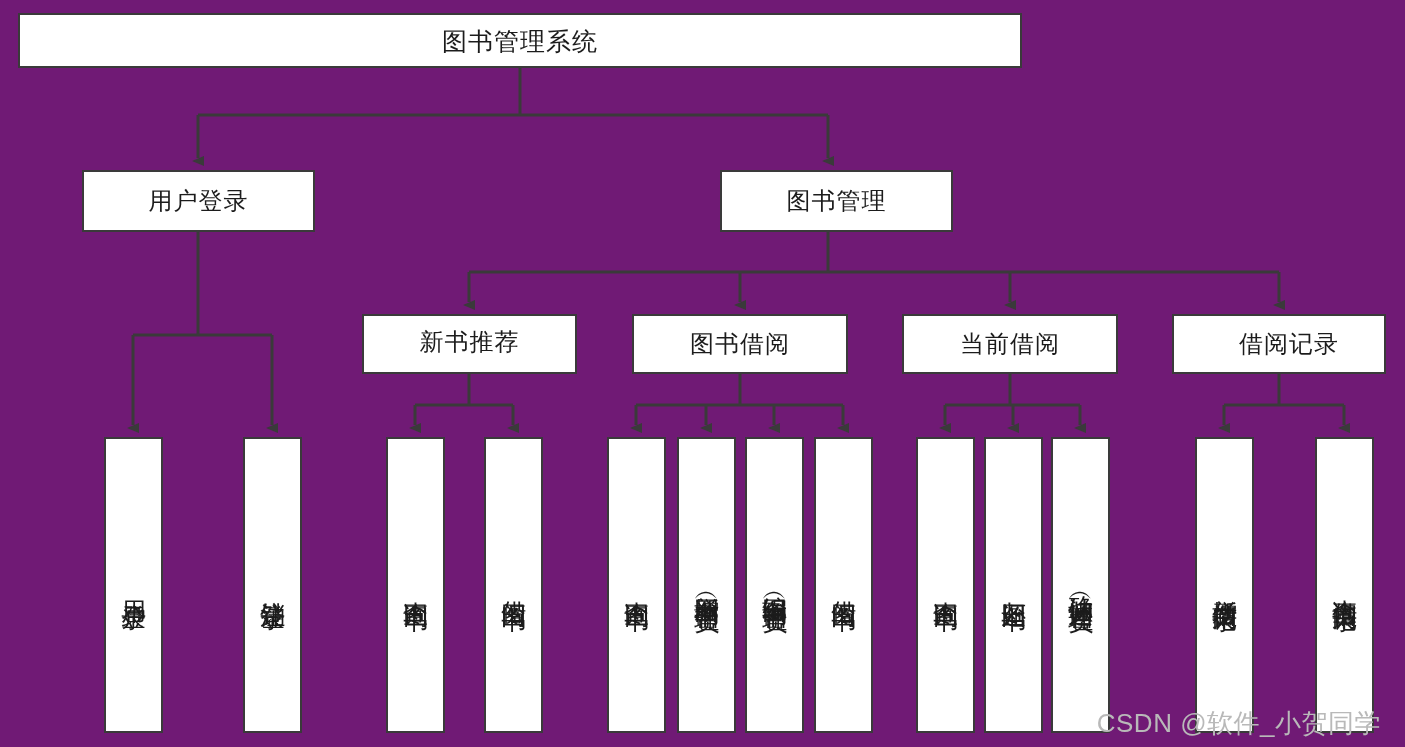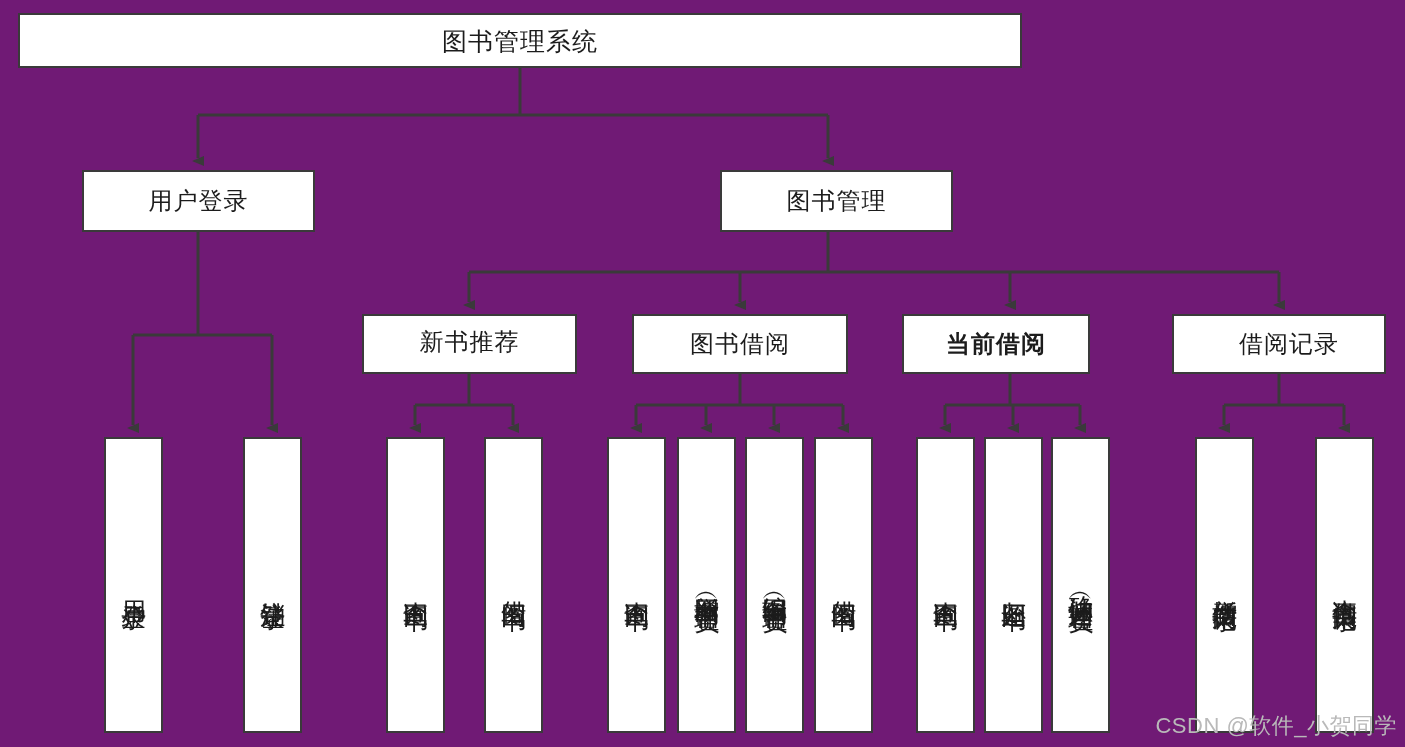--- a/index.html
+++ b/index.html
@@ -54,23 +54,23 @@
   .node.vert .label {
     writing-mode: vertical-rl;
     text-orientation: upright;
     display: block;
   }
   .node.root {
     font-size: 25px;
   }
   .watermark {
     position: absolute;
-    right: 8px;
+    right: 24px;
     bottom: 6px;
-    font-size: 22px;
+    font-size: 26px;
     color: #b9b9b9;
     letter-spacing: 0.5px;
     white-space: nowrap;
     font-family: "Liberation Sans", "DejaVu Sans", sans-serif;
   }
 </style>
 </head>
 <body>
 
 <div id="canvas">
@@ -136,21 +136,21 @@
   <div class="node horiz" style="left:712px; top:170px; width:233px; height:62px;margin-left:8px;">
     <span class="label">图书管理</span>
   </div>
 
   <div class="node horiz" style="left:362px; top:314px; width:215px; height:60px;font-family:Liberation Mono, monospace;">
     <span class="label">新书推荐</span>
   </div>
   <div class="node horiz" style="left:632px; top:314px; width:216px; height:60px;">
     <span class="label">图书借阅</span>
   </div>
-  <div class="node horiz" style="left:902px; top:314px; width:188px; height:60px;font-weight:bold;">
+  <div class="node horiz" style="left:902px; top:314px; width:216px; height:60px;">
     <span class="label">当前借阅</span>
   </div>
   <div class="node horiz" style="left:1172px; top:314px; width:214px; height:60px;padding-left:20px;">
     <span class="label">借阅记录</span>
   </div>
 
   <div class="node vert" style="left:104px; top:437px; width:59px; height:296px;">
     <span class="label">用户登录</span>
   </div>
   <div class="node vert" style="left:243px; top:437px; width:59px; height:296px;">

